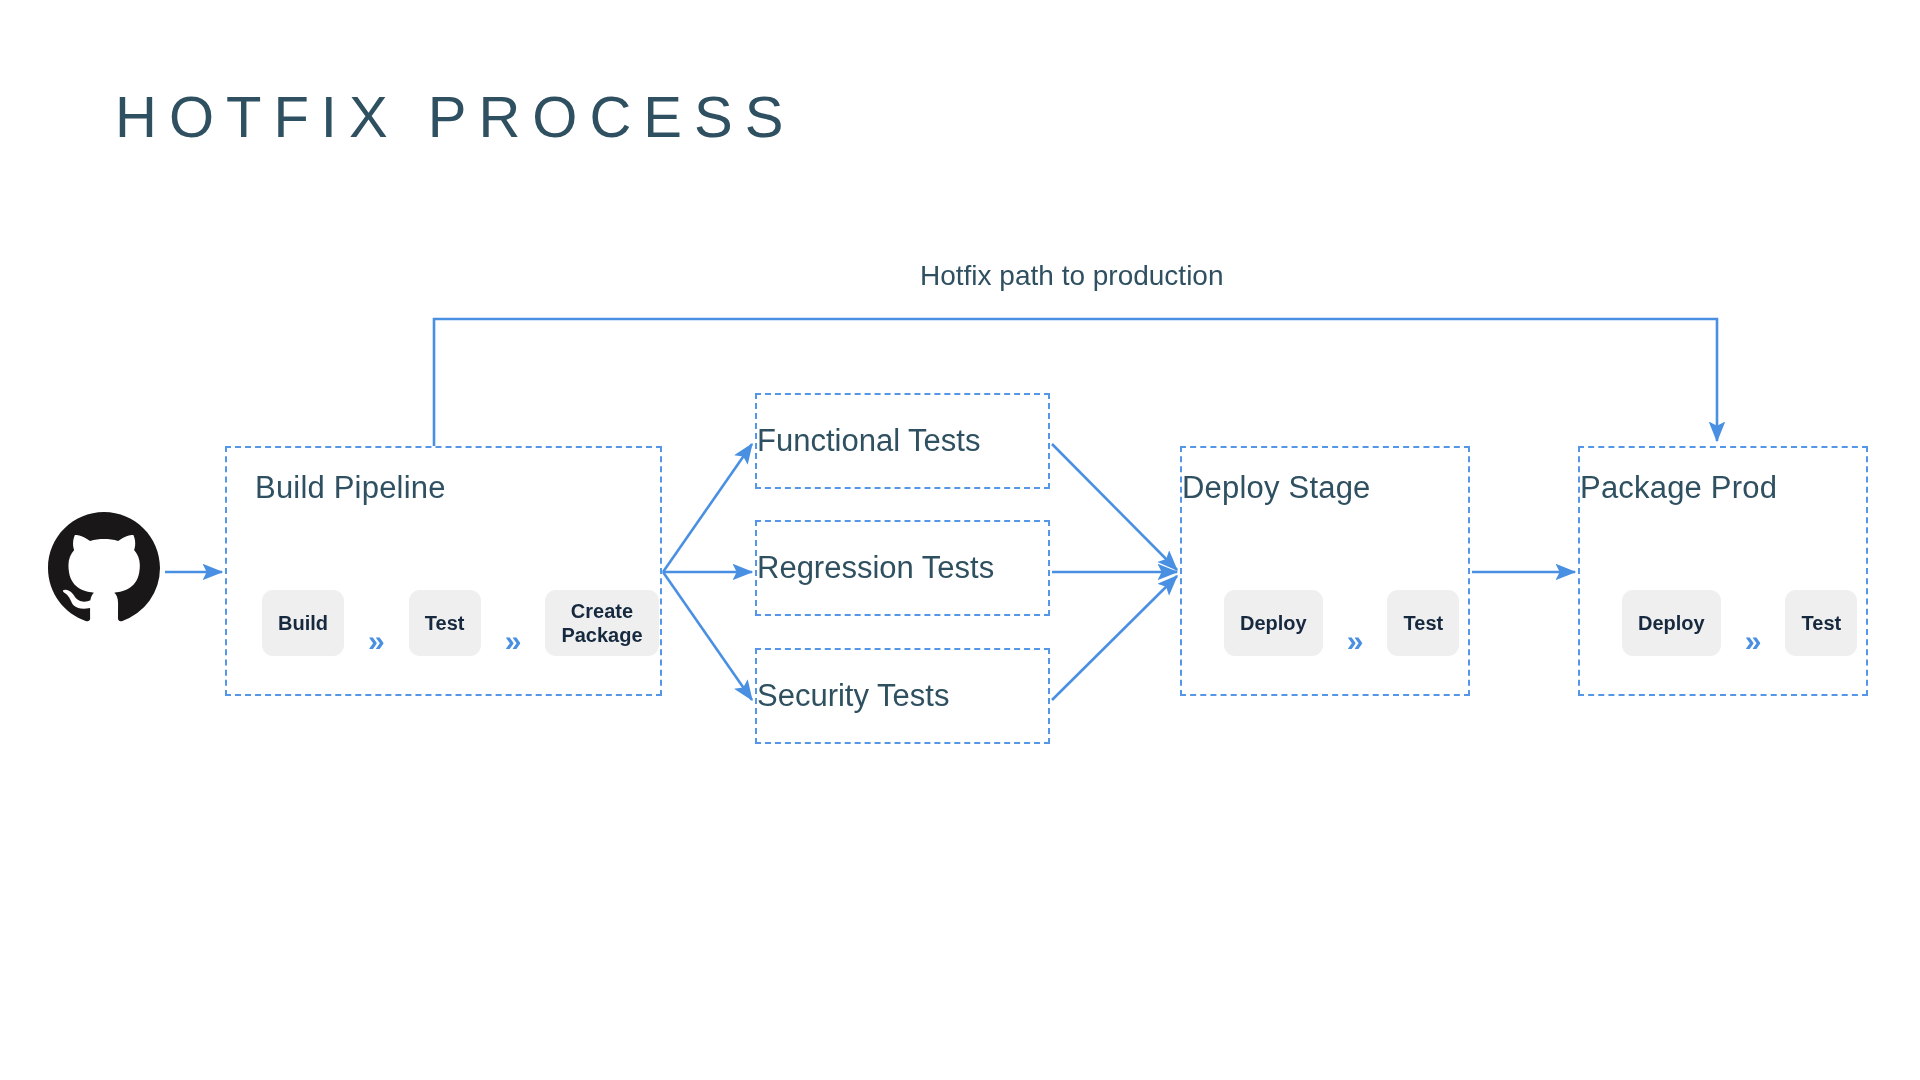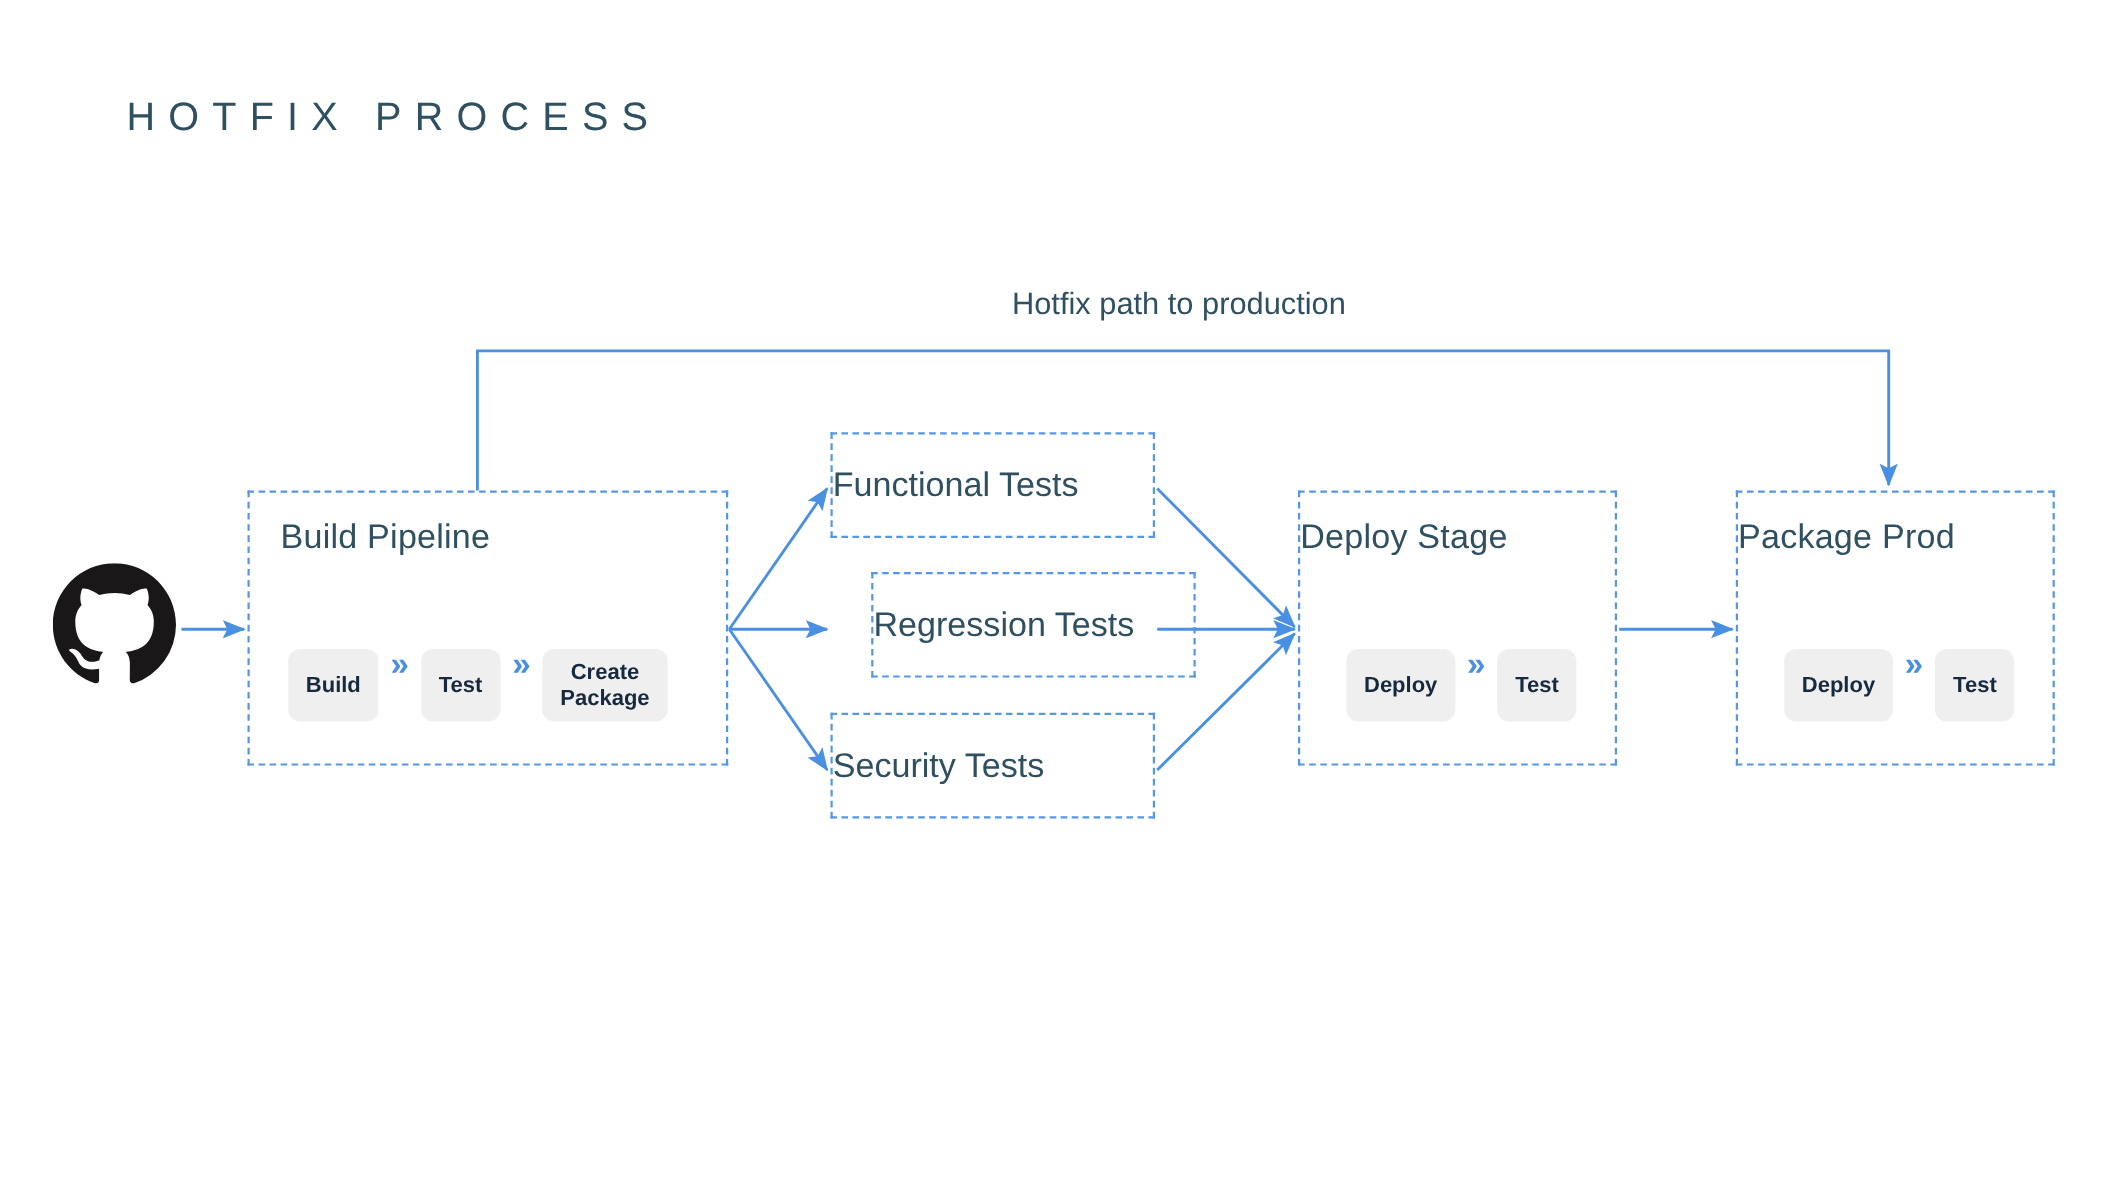--- a/index.html
+++ b/index.html
@@ -17,21 +17,21 @@
     width: 1920px;
     height: 1080px;
     background: #ffffff;
   }
 
   
   #page-title {
     position: absolute;
     left: 115px;
     top: 88px;
-    font-size: 36px;
+    font-size: 58px;
     font-weight: 400;
     letter-spacing: 12px;
     color: #2f5060;
     white-space: nowrap;
     line-height: 1;
   }
 
   
   #connectors {
     position: absolute;
@@ -76,40 +76,40 @@
     left: 28px;
     right: auto;
   }
 
   
   #box-build-pipeline { left: 225px;  top: 446px; width: 437px; height: 250px; }
   #box-deploy-stage   { left: 1180px; top: 446px; width: 290px; height: 250px; }
   #box-deploy-prod    { left: 1578px; top: 446px; width: 290px; height: 250px; }
 
   #box-functional-tests { left: 755px; top: 393px; width: 295px; height: 96px; }
-  #box-regression-tests { left: 792px; top: 520px; width: 295px; height: 96px; }
+  #box-regression-tests { left: 755px; top: 520px; width: 295px; height: 96px; }
   #box-security-tests   { left: 755px; top: 648px; width: 295px; height: 96px; }
 
   .test-box-label {
     position: absolute;
     left: 0; right: 0; top: 50%;
     transform: translateY(-50%);
     text-align: left;
     font-size: 31px;
     font-weight: 400;
     color: #2f5060;
     white-space: nowrap;
   }
 
   
   .chip-row {
     position: absolute;
     display: flex;
-    align-items: flex-start;
-    gap: 0px;
+    align-items: flex-end;
+    gap: 13px;
   }
 
   #chips-build-pipeline { left: 35px; bottom: 38px; }
   #chips-deploy-stage   { left: 42px; bottom: 38px; }
   #chips-deploy-prod    { left: 42px; bottom: 38px; }
 
   .chip {
     background: #efefef;
     border-radius: 11px;
     color: #16293f;

